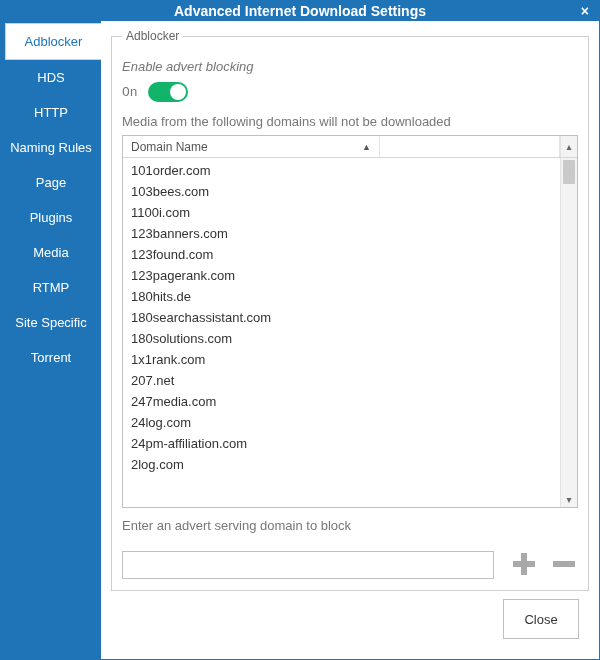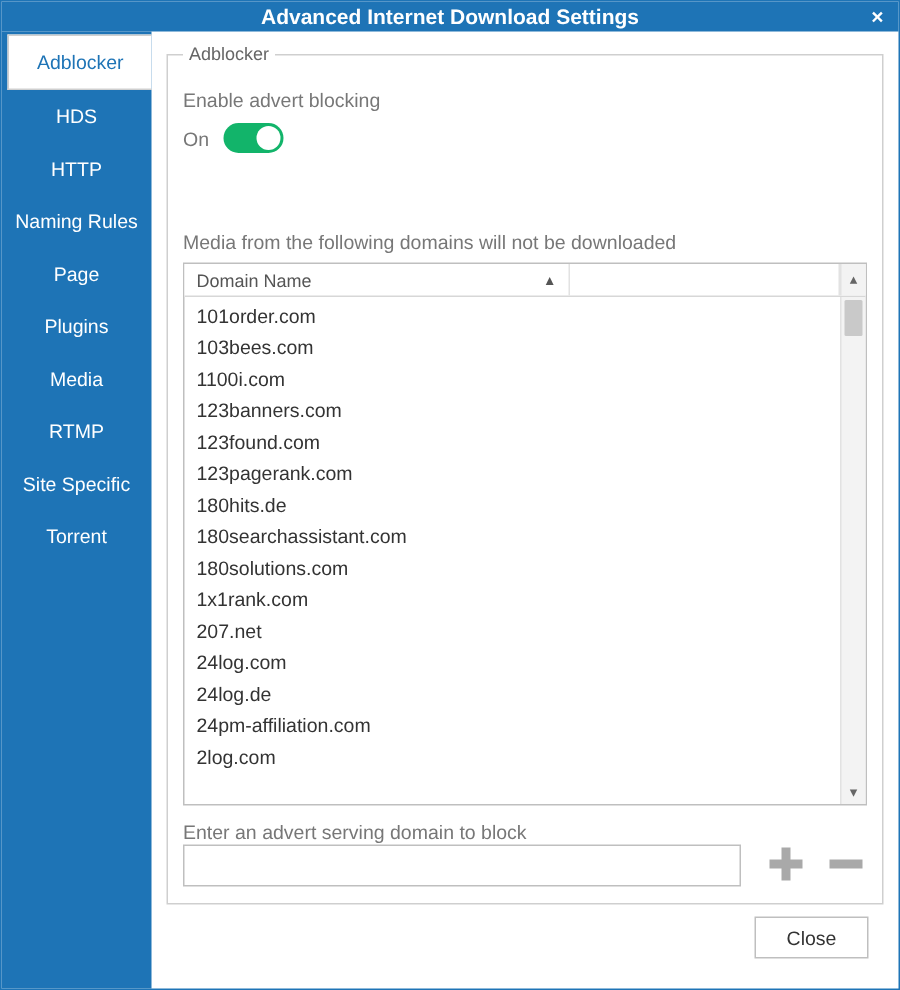--- a/index.html
+++ b/index.html
@@ -78,45 +78,46 @@
     display: flex;
     flex-direction: column;
     min-height: 0;
   }
   fieldset.panel > legend {
     padding: 0 4px;
     color: #666;
     font-size: 12px;
   }
   .muted { color: #777; }
-  .section-label { margin: 6px 0 8px 0; }
+  .section-label { margin: 6px 0 8px 0; font-style: italic; }
   .toggle-row {
     display: flex;
     align-items: center;
     gap: 10px;
     margin-bottom: 12px;
+    font-family: Liberation Mono, monospace;
   }
   .toggle {
     width: 40px;
     height: 20px;
     background: #12b46a;
     border-radius: 10px;
     position: relative;
     cursor: pointer;
   }
   .toggle .knob {
     position: absolute;
     right: 2px;
     top: 2px;
     width: 16px;
     height: 16px;
     background: #fff;
     border-radius: 50%;
   }
-  .list-label { margin-bottom: 6px; margin-top: 40px; }
+  .list-label { margin-bottom: 6px; }
   .list-box {
     border: 1px solid #bfbfbf;
     flex: 1;
     display: flex;
     flex-direction: column;
     min-height: 0;
     background: #fff;
   }
   .list-header {
     display: flex;
@@ -192,21 +193,21 @@
     border-radius: 1px;
   }
   .vscroll .arrow-down {
     position: absolute;
     bottom: 2px;
     left: 0; right: 0;
     text-align: center;
     font-size: 10px;
     color: #666;
   }
-  .input-label { margin: 10px 0 0 0; }
+  .input-label { margin: 10px 0 17px 0; }
   .input-row {
     display: flex;
     align-items: center;
     gap: 16px;
   }
   .domain-input {
     flex: 1;
     height: 28px;
     border: 1px solid #bfbfbf;
     padding: 0 6px;
@@ -222,21 +223,21 @@
     line-height: 1;
   }
   .footer {
     border-top: none;
     padding: 8px 10px 10px 10px;
     display: flex;
     justify-content: flex-end;
   }
   .close-btn {
     min-width: 76px;
-    height: 28px;
+    height: 40px;
     background: #fff;
     border: 1px solid #bfbfbf;
     cursor: pointer;
     font-size: 13px;
     color: #333;
   }
 </style>
 </head>
 <body>
 
@@ -294,22 +295,22 @@
                 <div class="list-row">103bees.com</div>
                 <div class="list-row">1100i.com</div>
                 <div class="list-row">123banners.com</div>
                 <div class="list-row">123found.com</div>
                 <div class="list-row">123pagerank.com</div>
                 <div class="list-row">180hits.de</div>
                 <div class="list-row">180searchassistant.com</div>
                 <div class="list-row">180solutions.com</div>
                 <div class="list-row">1x1rank.com</div>
                 <div class="list-row">207.net</div>
+                <div class="list-row">247media.com</div>
                 <div class="list-row">24log.com</div>
-                <div class="list-row">24log.de</div>
                 <div class="list-row">24pm-affiliation.com</div>
                 <div class="list-row">2log.com</div>
               </div>
             <div class="vscroll">
               <div class="thumb"></div>
               <div class="arrow-down">▾</div>
             </div>
           </div>
         </div>
 

